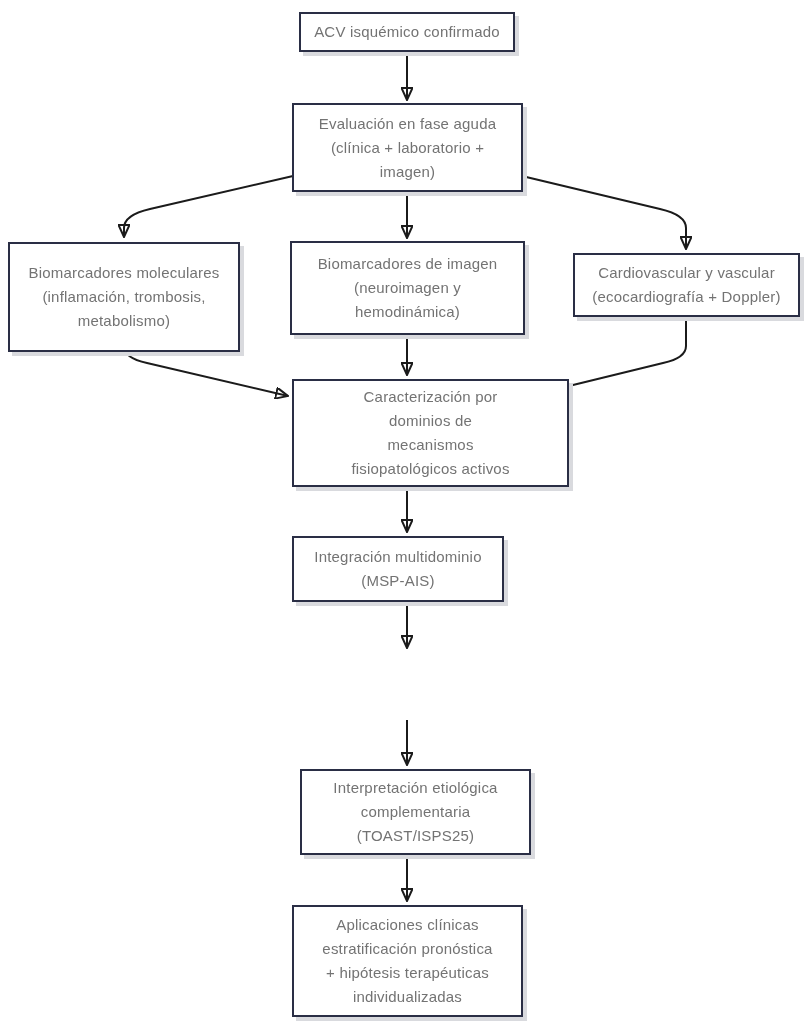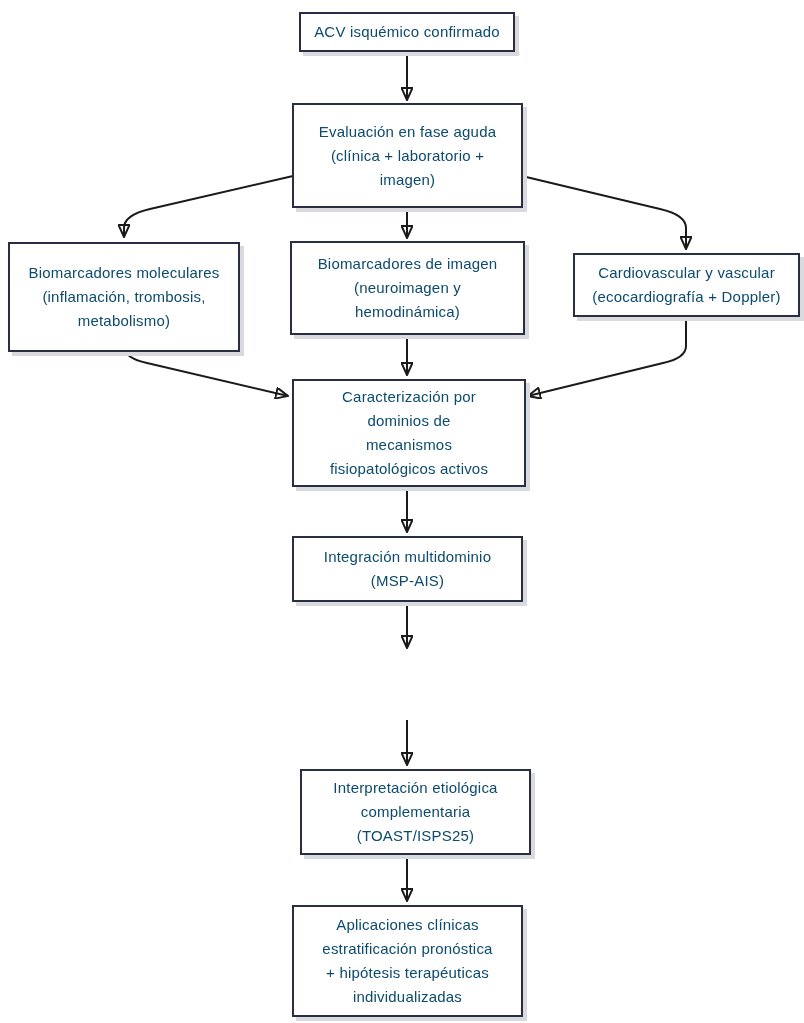--- a/index.html
+++ b/index.html
@@ -27,21 +27,21 @@
     fill: none;
     stroke: #1b1b1b;
     stroke-width: 2;
   }
   .node {
     position: absolute;
     box-sizing: border-box;
     background: #ffffff;
     border: 2px solid #2a2e45;
     box-shadow: 4px 4px 0 #d9dade;
-    color: #0c4a6e;
+    color: #737373;
     font-size: 15px;
     line-height: 24px;
     letter-spacing: 0.2px;
     text-align: center;
     white-space: pre-line;
     display: flex;
     align-items: center;
     justify-content: center;
     padding: 2px 6px;
   }
@@ -65,41 +65,41 @@
     <path d="M 407 330 L 407 375" marker-end="url(#arrow)"></path>
     <path d="M 686 319 L 686 346 Q 686 358 663 363 L 528 396" marker-end="url(#arrow)"></path>
     <path d="M 407 489 L 407 532" marker-end="url(#arrow)"></path>
     <path d="M 407 604 L 407 648" marker-end="url(#arrow)"></path>
     <path d="M 407 720 L 407 765" marker-end="url(#arrow)"></path>
     <path d="M 407 857 L 407 901" marker-end="url(#arrow)"></path>
   </svg>
 
   <div class="node" style="left:299px; top:12px;  width:216px; height:40px;">ACV isquémico confirmado</div>
 
-  <div class="node" style="left:292px; top:103px; width:231px; height:105px;">Evaluación en fase aguda
+  <div class="node" style="left:292px; top:103px; width:231px; height:89px;">Evaluación en fase aguda
 (clínica + laboratorio +
 imagen)</div>
 
   <div class="node" style="left:8px;   top:242px; width:232px; height:110px;">Biomarcadores moleculares
 (inflamación, trombosis,
 metabolismo)</div>
 
   <div class="node" style="left:290px; top:241px; width:235px; height:94px;">Biomarcadores de imagen
 (neuroimagen y
 hemodinámica)</div>
 
   <div class="node" style="left:573px; top:253px; width:227px; height:64px;">Cardiovascular y vascular
 (ecocardiografía + Doppler)</div>
 
-  <div class="node" style="left:292px; top:379px; width:234px; height:108px;">Caracterización por
+  <div class="node" style="left:292px; top:379px; width:277px; height:108px;">Caracterización por
 dominios de
 mecanismos
 fisiopatológicos activos</div>
 
-  <div class="node" style="left:292px; top:536px; width:231px; height:66px;">Integración multidominio
+  <div class="node" style="left:292px; top:536px; width:212px; height:66px;">Integración multidominio
 (MSP-AIS)</div>
 
 
   <div class="node" style="left:292px; top:769px; width:231px; height:86px;margin-left:8px;">Interpretación etiológica
 complementaria
 (TOAST/ISPS25)</div>
 
   <div class="node" style="left:292px; top:905px; width:231px; height:112px;">Aplicaciones clínicas
 estratificación pronóstica
 + hipótesis terapéuticas

